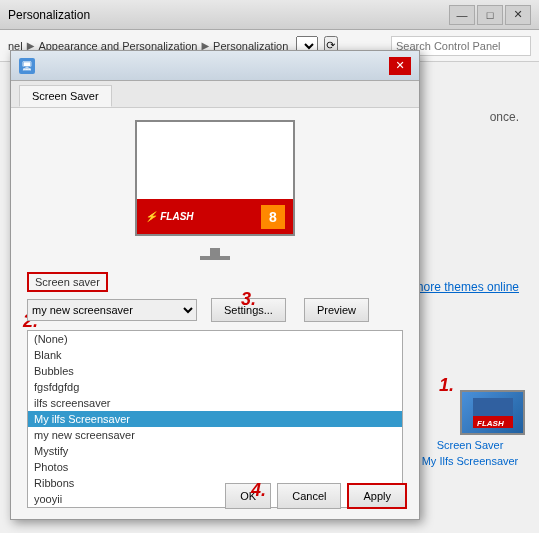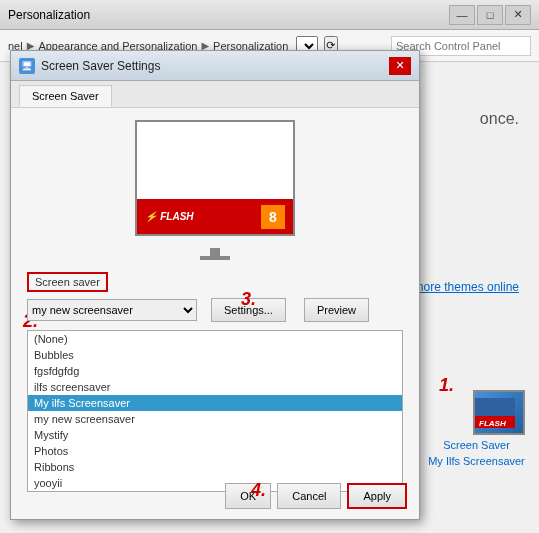--- a/index.html
+++ b/index.html
@@ -70,21 +70,21 @@
     .bg-content {
       padding: 16px;
       background: #f0f0f0;
       height: calc(100% - 62px);
     }
 
     .right-panel-text {
       position: absolute;
       right: 20px;
       top: 110px;
-      font-size: 16px;
+      font-size: 12px;
       color: #555;
     }
 
     .more-themes {
       position: absolute;
       right: 20px;
       top: 280px;
       font-size: 12px;
       color: #0066cc;
       text-decoration: underline;
@@ -94,26 +94,27 @@
       position: absolute;
       right: 14px;
       top: 390px;
       display: flex;
       flex-direction: column;
       align-items: center;
       gap: 4px;
     }
 
     .thumb-icon {
-      width: 52px;
+      width: 65px;
       height: 45px;
       background: linear-gradient(135deg, #4a90d9, #2060a0);
       border: 2px solid #888;
       display: flex;
       align-items: center;
+      justify-content: center;
       font-size: 8px;
       color: white;
       margin-left: 45px;
     }
 
     
     .modal-overlay {
       position: absolute;
       top: 50px;
       left: 10px;
@@ -370,21 +371,20 @@
   <div style="font-size:11px; color:#0066cc; text-align:center;">My Ilfs Screensaver</div>
 </div>
 
 <div class="num-annotation" style="right:85px; top:375px;">1.</div>
 
 <div class="modal-overlay">
 
   <div class="modal-titlebar">
     <div class="modal-title-left">
       <div class="modal-icon">🖥</div>
-      <span class="modal-title-text">Screen Saver Settings</span>
     </div>
     <button class="modal-close-btn">✕</button>
   </div>
 
   <div class="modal-tab-bar">
     <div class="modal-tab">Screen Saver</div>
   </div>
 
   <div class="modal-body">
 
@@ -425,20 +425,21 @@
         </div>
         <div class="dropdown-btn-group">
           <button class="dialog-btn">Settings...</button>
           <button class="dialog-btn">Preview</button>
         </div>
       </div>
 
       
       <div class="dropdown-list">
         <div class="dropdown-item">(None)</div>
+        <div class="dropdown-item">Blank</div>
         <div class="dropdown-item">Bubbles</div>
         <div class="dropdown-item">fgsfdgfdg</div>
         <div class="dropdown-item">ilfs screensaver</div>
         <div class="dropdown-item selected">My ilfs Screensaver</div>
         <div class="dropdown-item">my new screensaver</div>
         <div class="dropdown-item">Mystify</div>
         <div class="dropdown-item">Photos</div>
         <div class="dropdown-item">Ribbons</div>
         <div class="dropdown-item">yooyii</div>
       </div>

